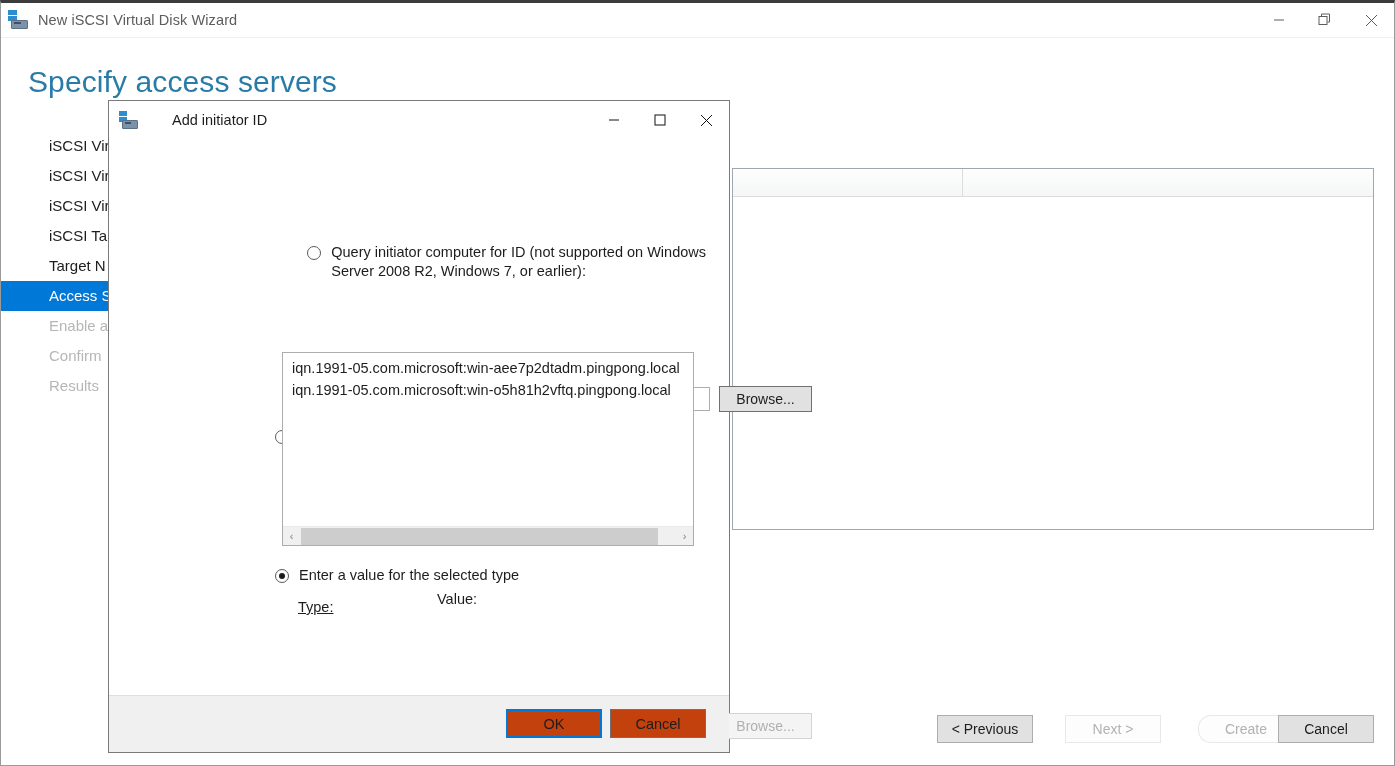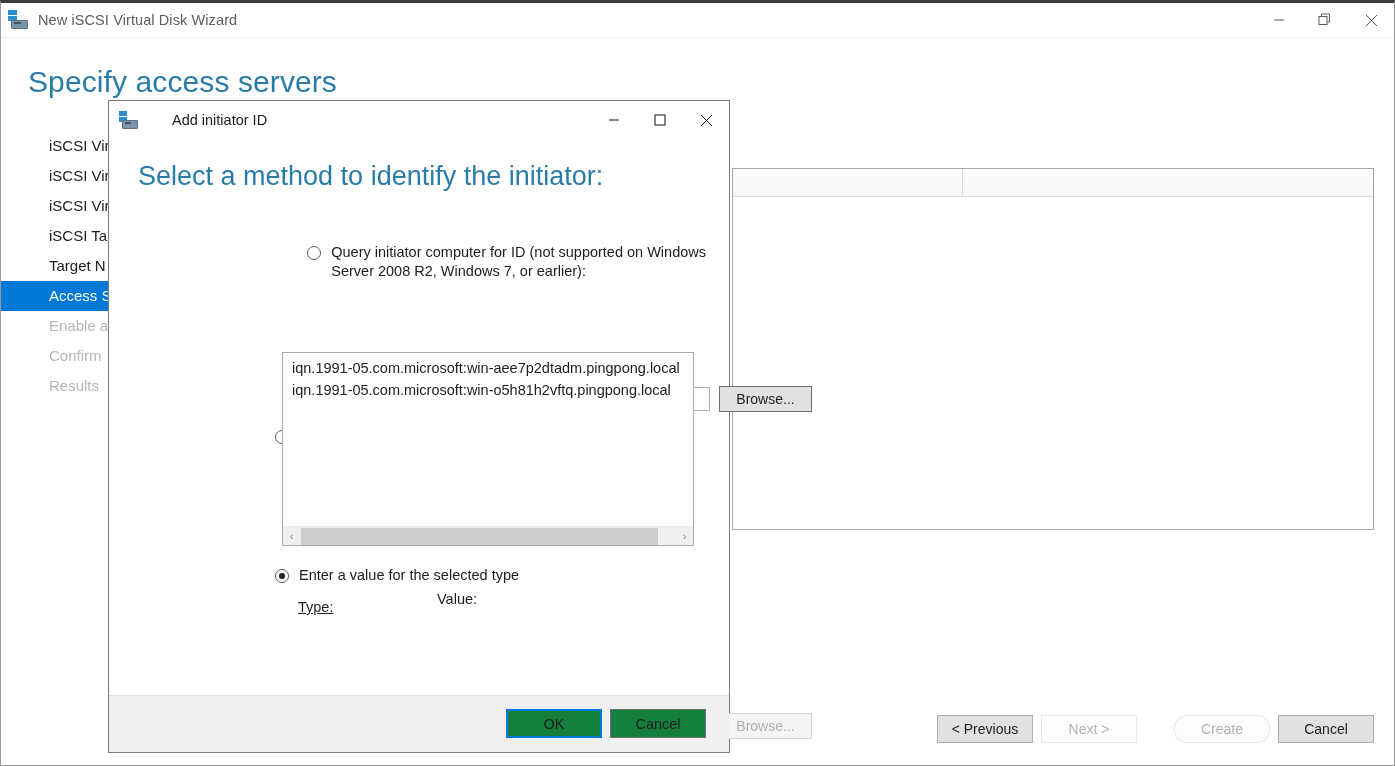--- a/index.html
+++ b/index.html
@@ -141,20 +141,21 @@
     background: #e1e1e1;
     border: 1px solid #adadad;
     color: #1d1d1d;
     display: flex; align-items: center; justify-content: center;
     cursor: default;
   }
   .wbtn.dis {
     background: #fdfdfd;
     border: 1px solid #dededeaa;
     color: #b2b2b2;
+    margin-left: 24px;
   }
 
   
   #dialog {
     position: absolute;
     left: 108px; top: 100px;
     width: 622px; height: 653px;
     background: #ffffff;
     border: 1px solid #7a7a7a;
     box-shadow: 0 0 0 0 rgba(0,0,0,0);
@@ -325,21 +326,21 @@
     width: 100%; height: 57px;
     background: #f0f0f0;
     border-top: 1px solid #dfdfdf;
   }
   .dbtn {
     position: absolute;
     top: 13px;
     width: 96px; height: 29px;
     font-size: 14.5px;
     font-family: "Liberation Sans", sans-serif;
-    background: #15803d;
+    background: #c2410c;
     border: 1px solid #707070;
     color: #1d1d1d;
     display: flex; align-items: center; justify-content: center;
     cursor: default;
   }
   .dbtn.focus { border: 2px solid #0078d7; }
 
   
   .srv-icon .blk {
     position: absolute;
@@ -443,21 +444,20 @@
       </div>
       <div class="wcbtn2 close">
         <svg width="13" height="13" viewBox="0 0 13 13">
           <line x1="1" y1="1" x2="12" y2="12" stroke="currentColor" stroke-width="1"></line>
           <line x1="12" y1="1" x2="1" y2="12" stroke="currentColor" stroke-width="1"></line>
         </svg>
       </div>
     </div>
   </div>
 
-  <div id="dlg-heading">Select a method to identify the initiator:</div>
 
   <div class="radio-row" style="left:167px; top:142px; width:430px;justify-content:flex-end;">
     <span class="radio"></span>
     <span class="radio-label">
       <span>Query initiator computer for ID (not supported on Windows</span><br>
       <span>Server 2008 R2, Windows 7, or earlier):</span>
     </span>
   </div>
   <input class="txtinput" style="position: absolute; left: 189px; top: 286px; width: 412px;" placeholder="">
   <div class="browsebtn" style="position:absolute; left:610px; top:285px;">Browse...</div>

